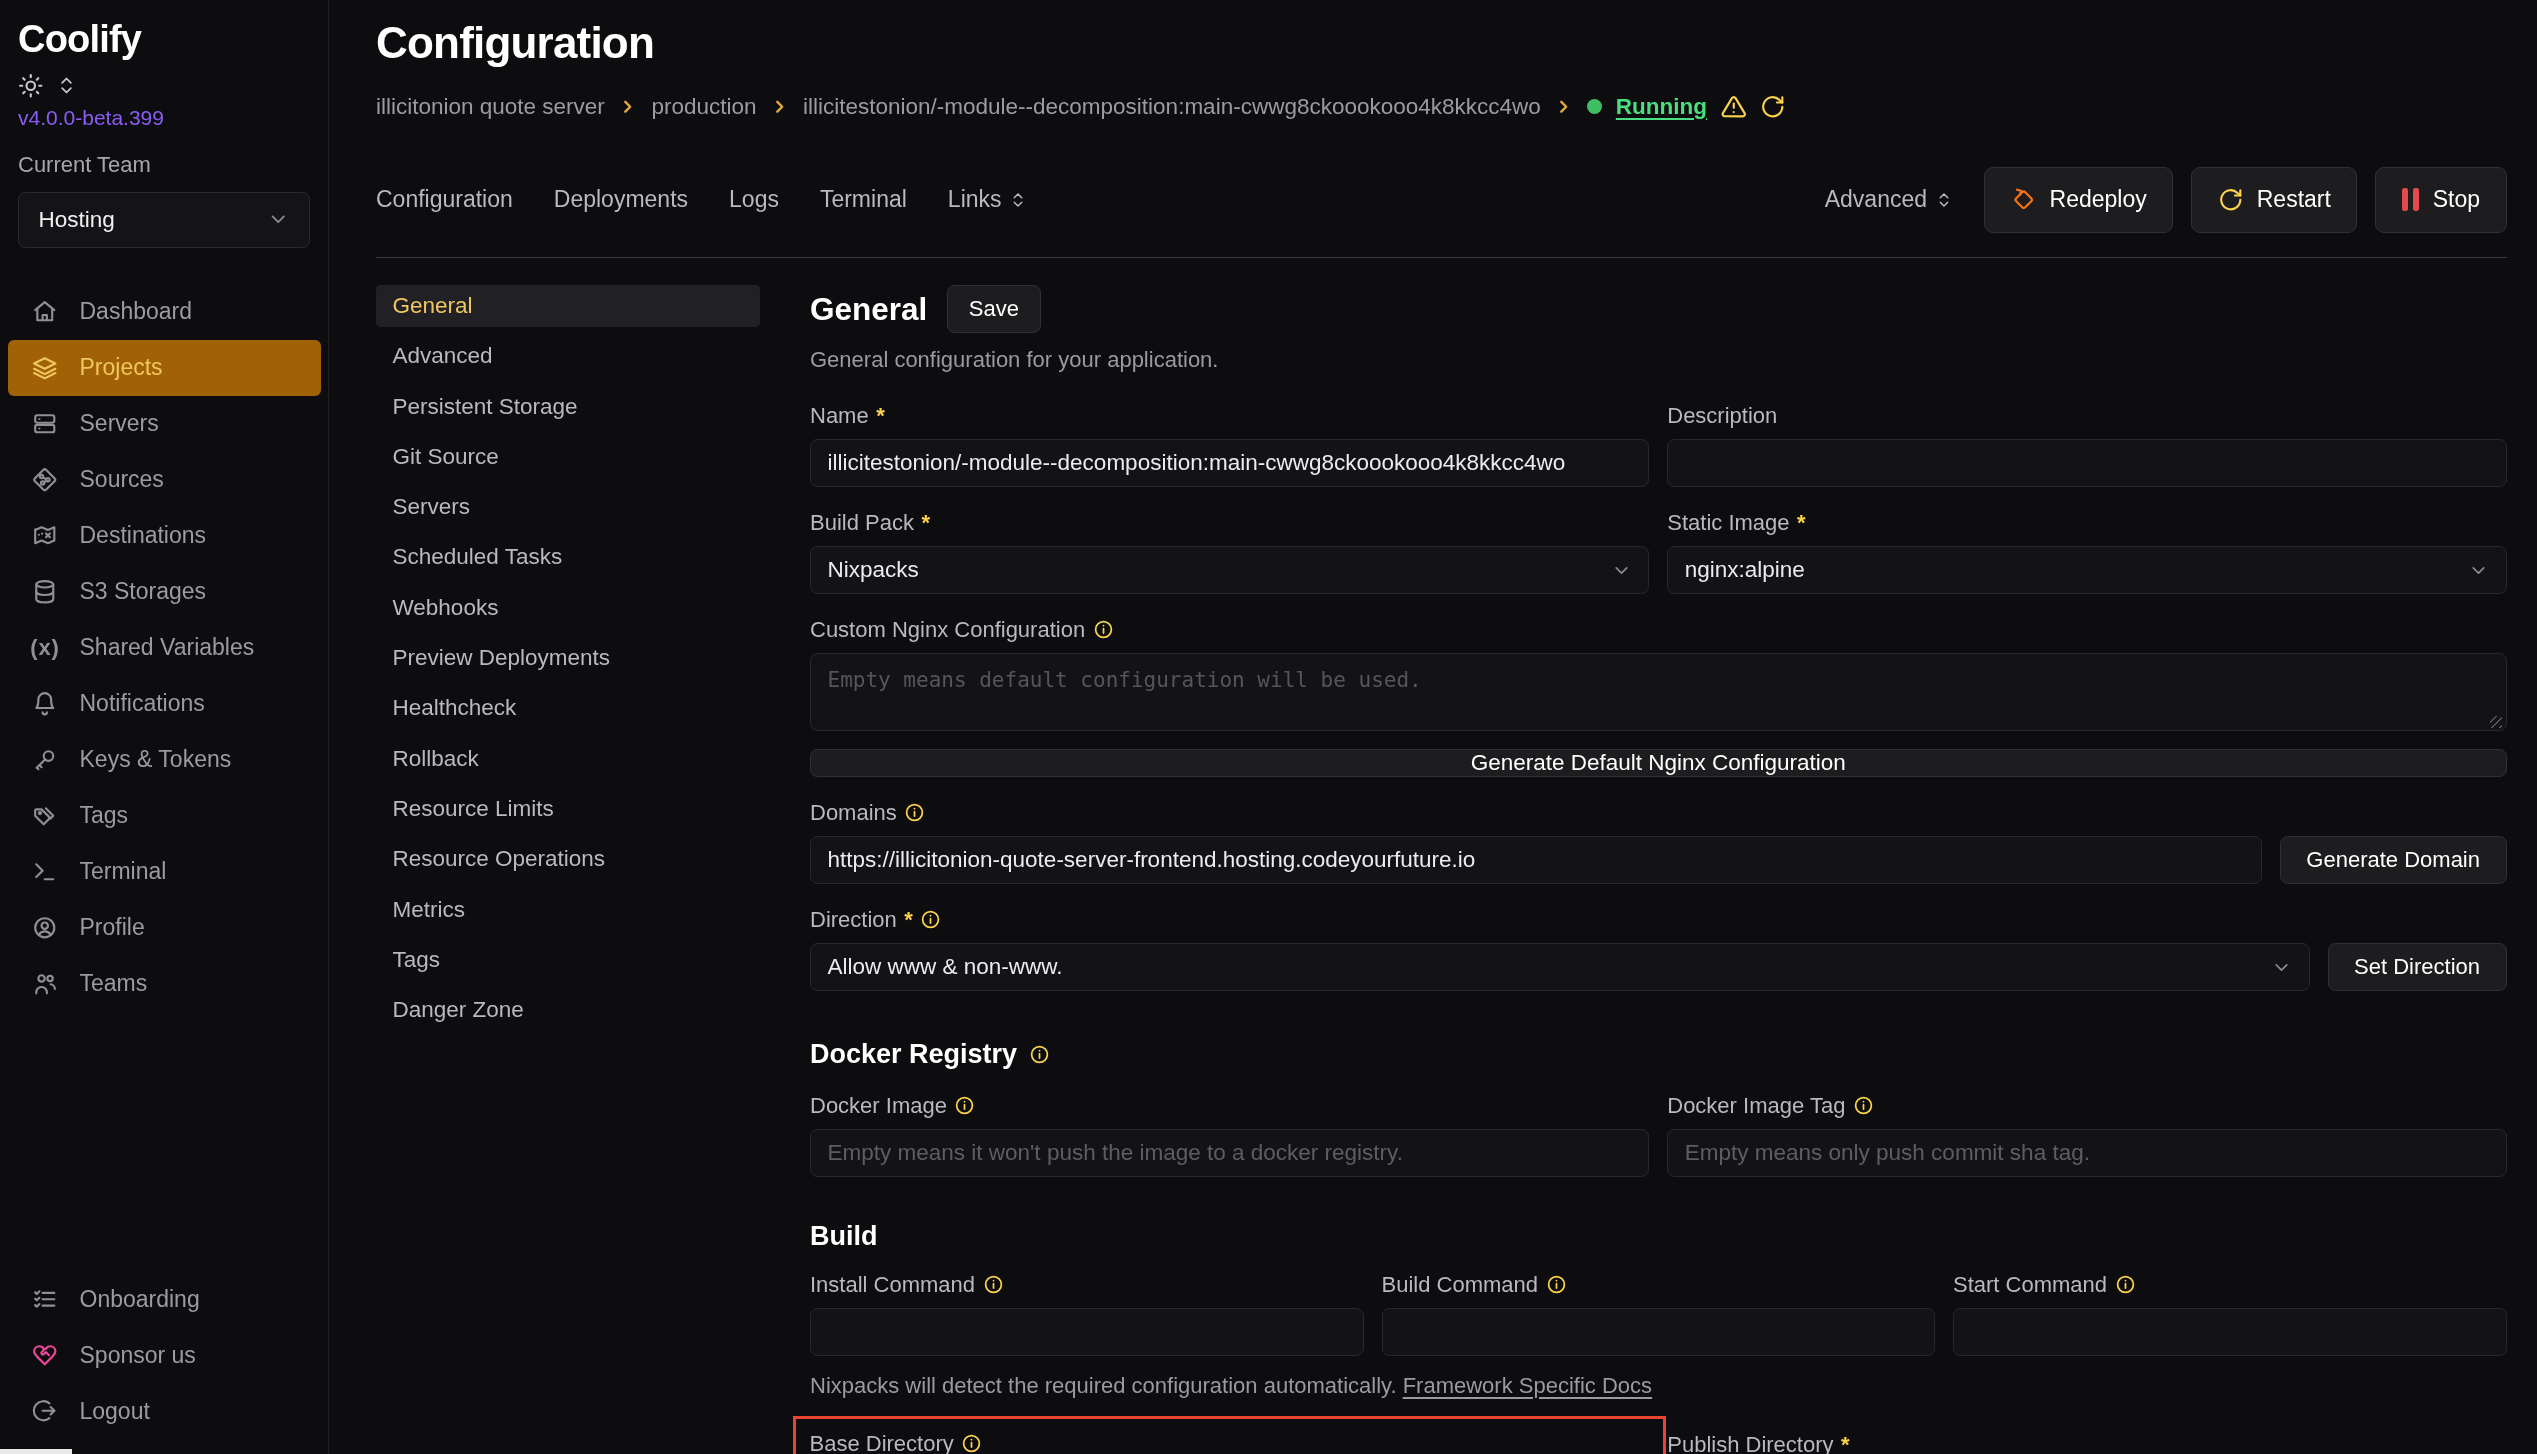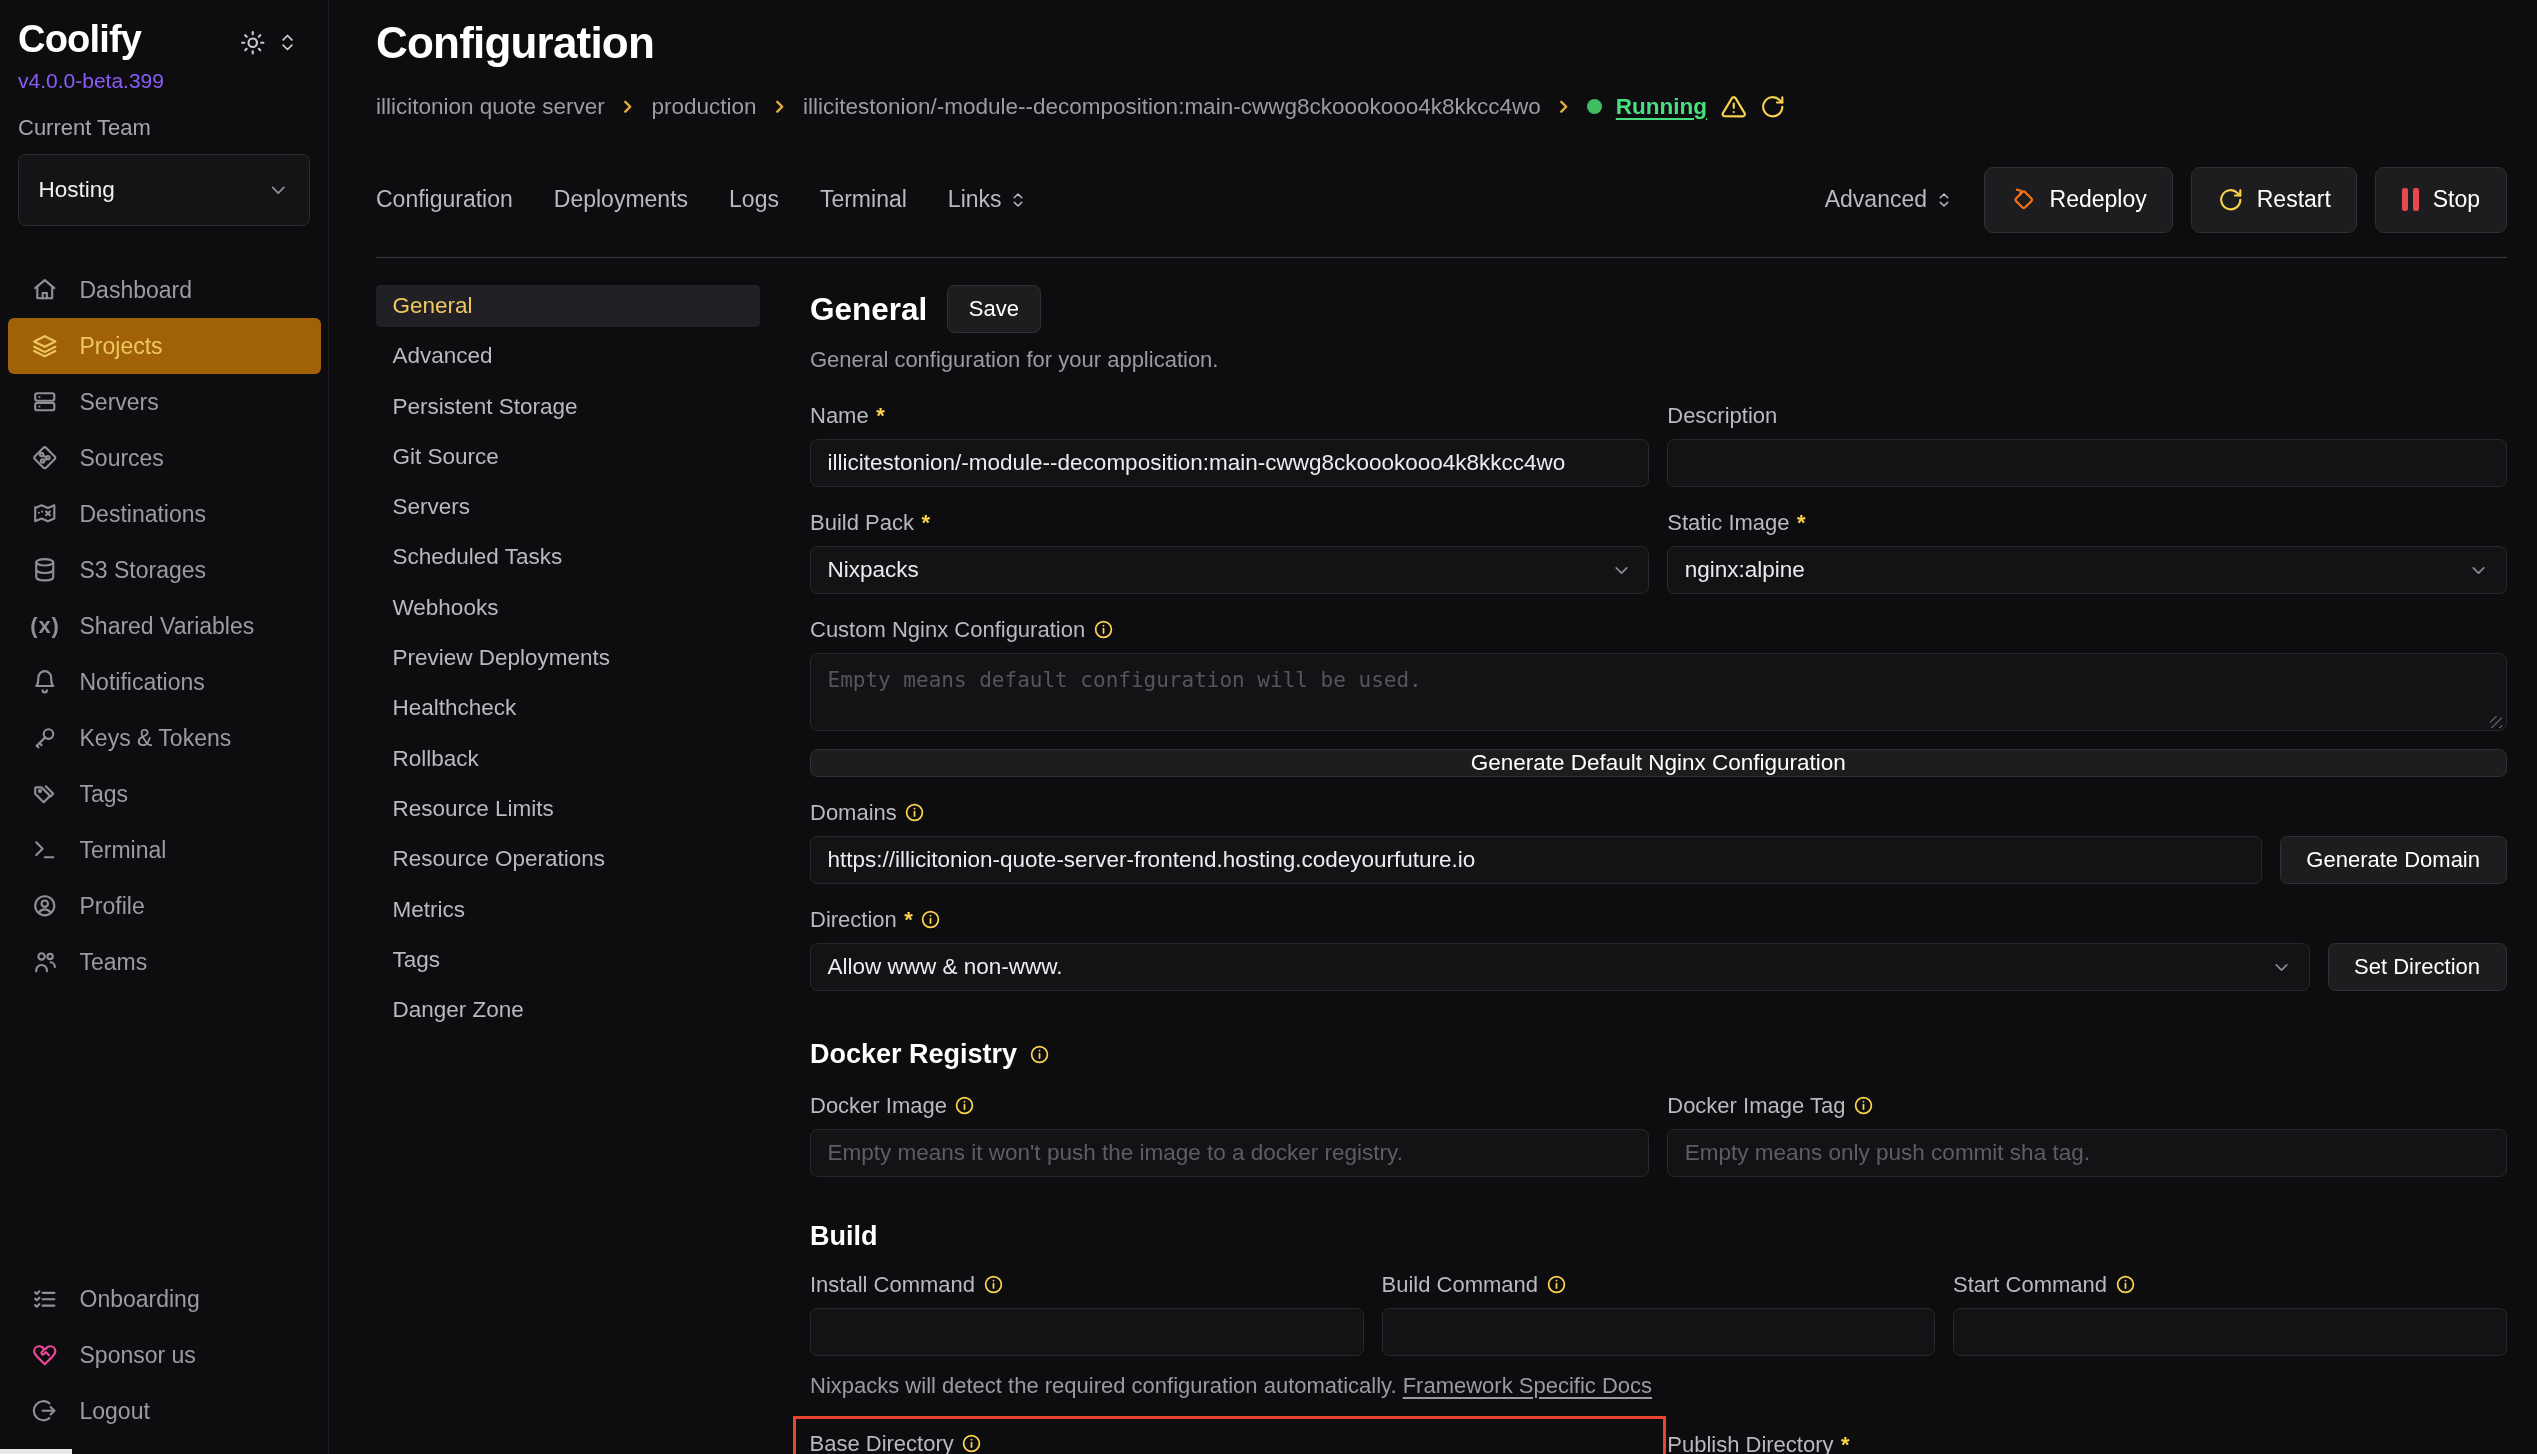--- a/index.html
+++ b/index.html
@@ -13,27 +13,27 @@
   .app { display: flex; width: 2538px; height: 1454px; }
 
   
   .sidebar {
     width: 329px; min-width: 329px;
     border-right: 0.8px solid #202024;
     display: flex; flex-direction: column;
     padding: 18px 0 15px;
     background: #0d0d0f;
   }
-  .logo-row { display: flex; align-items: flex-start; justify-content: space-between; padding: 0 30px 0 18px; }
+  .logo-row { display: flex; align-items: flex-start; justify-content: space-between; padding: 0 30px 0 18px; flex-direction: column; }
   .logo { font-size: 38px; font-weight: 800; letter-spacing: -0.8px; }
   .logo-icons { display: flex; align-items: center; gap: 12px; margin-top: 12px; color: #c9c9cf; }
   .version { padding: 0 18px; color: #8b5cf6; font-size: 21px; margin-top: 7.5px; }
   .team-label { padding: 0 18px; color: #a6a6ae; font-size: 22px; margin-top: 22px; }
   .team-select {
-    margin: 13.5px 18px 0; height: 72px;
+    margin: 13.5px 18px 0; height: 56px;
     border: 0.8px solid #2c2c30; border-radius: 7.5px; background: #141416;
     display: flex; align-items: center; justify-content: space-between;
     padding: 0 19.5px; font-size: 22.5px; color: #f1f1f3; cursor: pointer;
   }
   .side-nav { margin-top: 36px; display: flex; flex-direction: column; }
   .nav-item {
     display: flex; align-items: center; gap: 21px;
     height: 56px; padding-left: 31.5px;
     color: #9b9ba3; font-size: 23px; cursor: pointer;
   }

